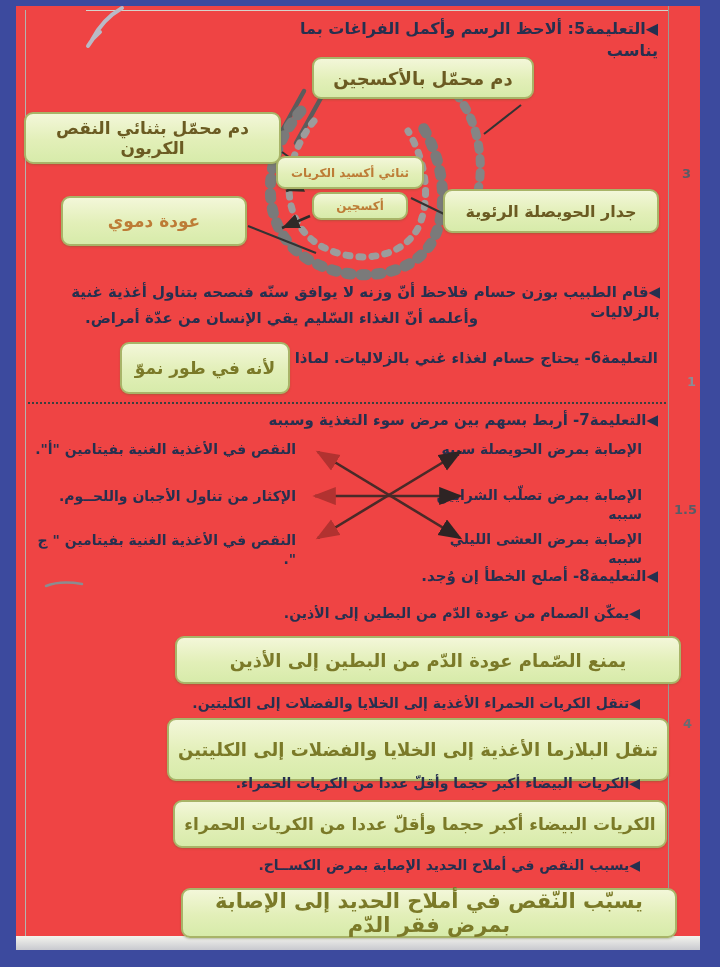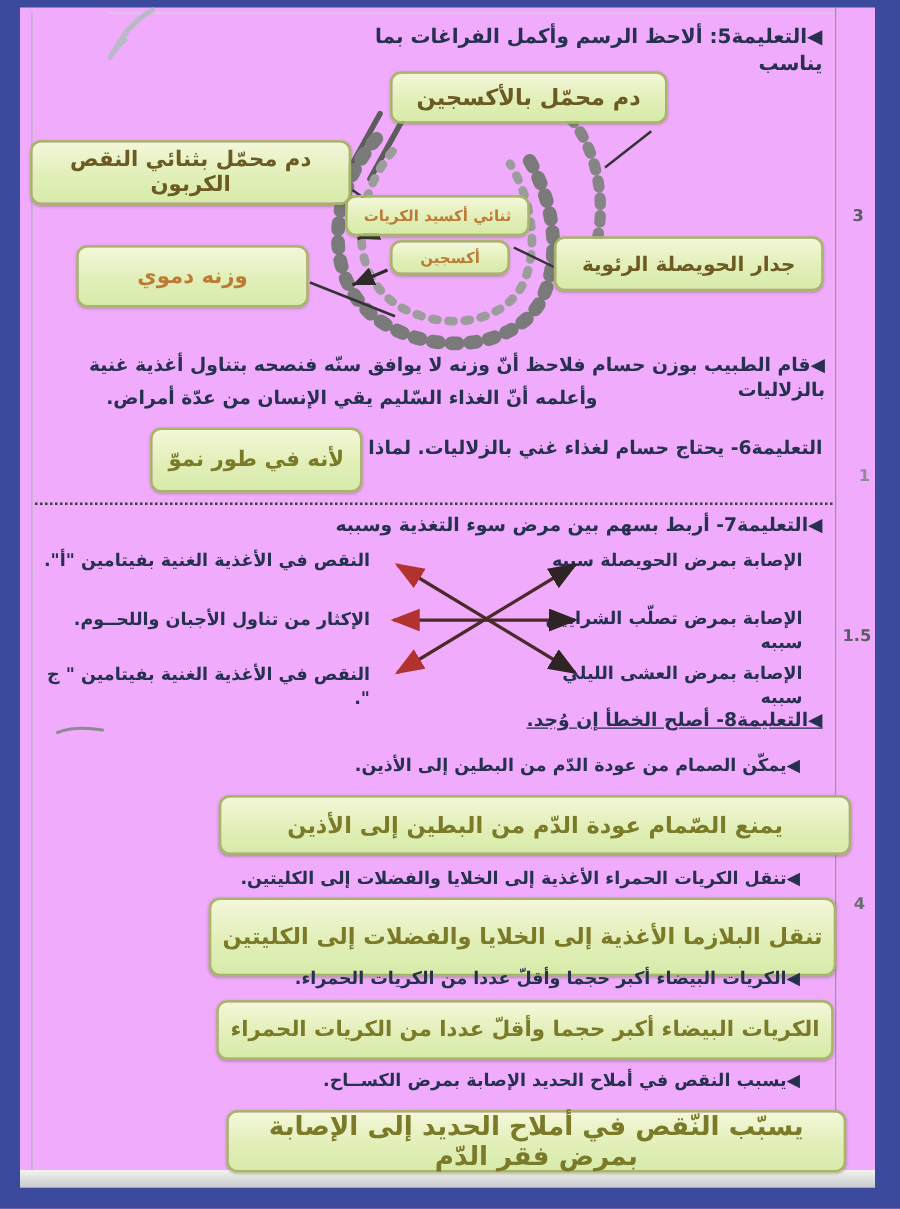--- a/index.html
+++ b/index.html
@@ -3,21 +3,21 @@
 <meta charset="utf-8">
 <style>
   html,body{margin:0;padding:0;}
   body{
     width:720px;height:967px;position:relative;overflow:hidden;
     background:#3c4a9e;
     font-family:"DejaVu Sans",sans-serif;
   }
   .page{
     position:absolute;left:16px;top:6px;width:684px;height:944px;
-    background:#f0abfc;direction:rtl;
+    background:#ef4444;direction:rtl;
   }
   .vline-left{position:absolute;left:9px;top:4px;width:1px;height:936px;background:#b3b3ae;}
   .vline-right{position:absolute;left:652px;top:0;width:1px;height:930px;background:#9a9a94;}
   .hline-top{position:absolute;left:70px;top:4px;width:582px;height:1px;background:#d4d4cc;}
   .page-shadow-bottom{position:absolute;left:0;top:930px;width:684px;height:14px;
     background:linear-gradient(#f4f4ee,#c8c9cf);}
   .txt{position:absolute;color:#26304f;font-weight:700;text-align:right;line-height:1.35;}
   .gbox{
     position:absolute;display:flex;align-items:center;justify-content:center;
     background:linear-gradient(180deg,#f3f7d9 0%,#e2efb8 55%,#d7ebaa 100%);
@@ -81,21 +81,21 @@
   <div class="gbox hand-orange" style="left:245px;top:150px;width:148px;height:33px;font-size:12px;">
     <span>ثنائي أكسيد الكريات</span>
   </div>
   <div class="gbox hand-orange" style="left:281px;top:186px;width:96px;height:28px;font-size:12px;">
     <span>أكسجين</span>
   </div>
   <div class="gbox ink-olive" style="left:412px;top:183px;width:216px;height:44px;font-size:16px;">
     <span>جدار الحويصلة الرئوية</span>
   </div>
   <div class="gbox hand-orange" style="left:30px;top:190px;width:186px;height:50px;font-size:17px;">
-    <span>وزنه دموي</span>
+    <span>عودة دموي</span>
   </div>
 
   <div class="txt" style="right:40px;top:276px;width:600px;font-size:15px;">◀قام الطبيب بوزن حسام فلاحظ أنّ وزنه لا يوافق سنّه فنصحه بتناول أغذية غنية بالزلاليات</div>
   <div class="txt" style="right:222px;top:302px;width:400px;font-size:15px;">وأعلمه أنّ الغذاء السّليم يقي الإنسان من عدّة أمراض.</div>
 
   <div class="txt" style="right:42px;top:342px;width:380px;font-size:15px;">التعليمة6- يحتاج حسام لغذاء غني بالزلاليات. لماذا ؟</div>
   <div class="gbox hand-olive" style="left:89px;top:336px;width:170px;height:52px;font-size:17px;">
     <span>لأنه في طور نموّ</span>
   </div>
 
@@ -118,21 +118,21 @@
       </marker>
       <marker id="ah-dark" markerWidth="11" markerHeight="11" refX="8" refY="3.5" orient="auto-start-reverse">
         <path d="M0,0 L9,3.5 L0,7 Z" fill="#2e2424"></path>
       </marker>
     </defs>
     <line x1="160" y1="17" x2="18" y2="103" stroke="#4a2a28" stroke-width="2.6" marker-start="url(#ah-dark)" marker-end="url(#ah-red)"></line>
     <line x1="160" y1="61" x2="15" y2="61" stroke="#4a2a28" stroke-width="2.6" marker-start="url(#ah-dark)" marker-end="url(#ah-red)"></line>
     <line x1="160" y1="103" x2="18" y2="17" stroke="#4a2a28" stroke-width="2.6" marker-start="url(#ah-dark)" marker-end="url(#ah-red)"></line>
   </svg>
 
-  <div class="txt" style="right:42px;top:560px;width:300px;font-size:15px;text-decoration:underline;">◀التعليمة8- أصلح الخطأ إن وُجد.</div>
+  <div class="txt" style="right:42px;top:560px;width:300px;font-size:15px;">◀التعليمة8- أصلح الخطأ إن وُجد.</div>
   <svg style="left:28px;top:572px;" width="40" height="12" viewBox="0 0 40 12">
     <path d="M2,8 C12,4 26,4 38,6" stroke="#8c8c90" stroke-width="2.5" fill="none" stroke-linecap="round"></path>
   </svg>
 
   <div class="txt" style="right:60px;top:598px;width:400px;font-size:14px;">◀يمكّن الصمام من عودة الدّم من البطين إلى الأذين.</div>
   <div class="gbox hand-olive" style="left:144px;top:630px;width:506px;height:48px;font-size:18px;">
     <span>يمنع الصّمام عودة الدّم من البطين إلى الأذين</span>
   </div>
 
   <div class="txt" style="right:60px;top:688px;width:460px;font-size:14px;">◀تنقل الكريات الحمراء الأغذية إلى الخلايا والفضلات إلى الكليتين.</div>

